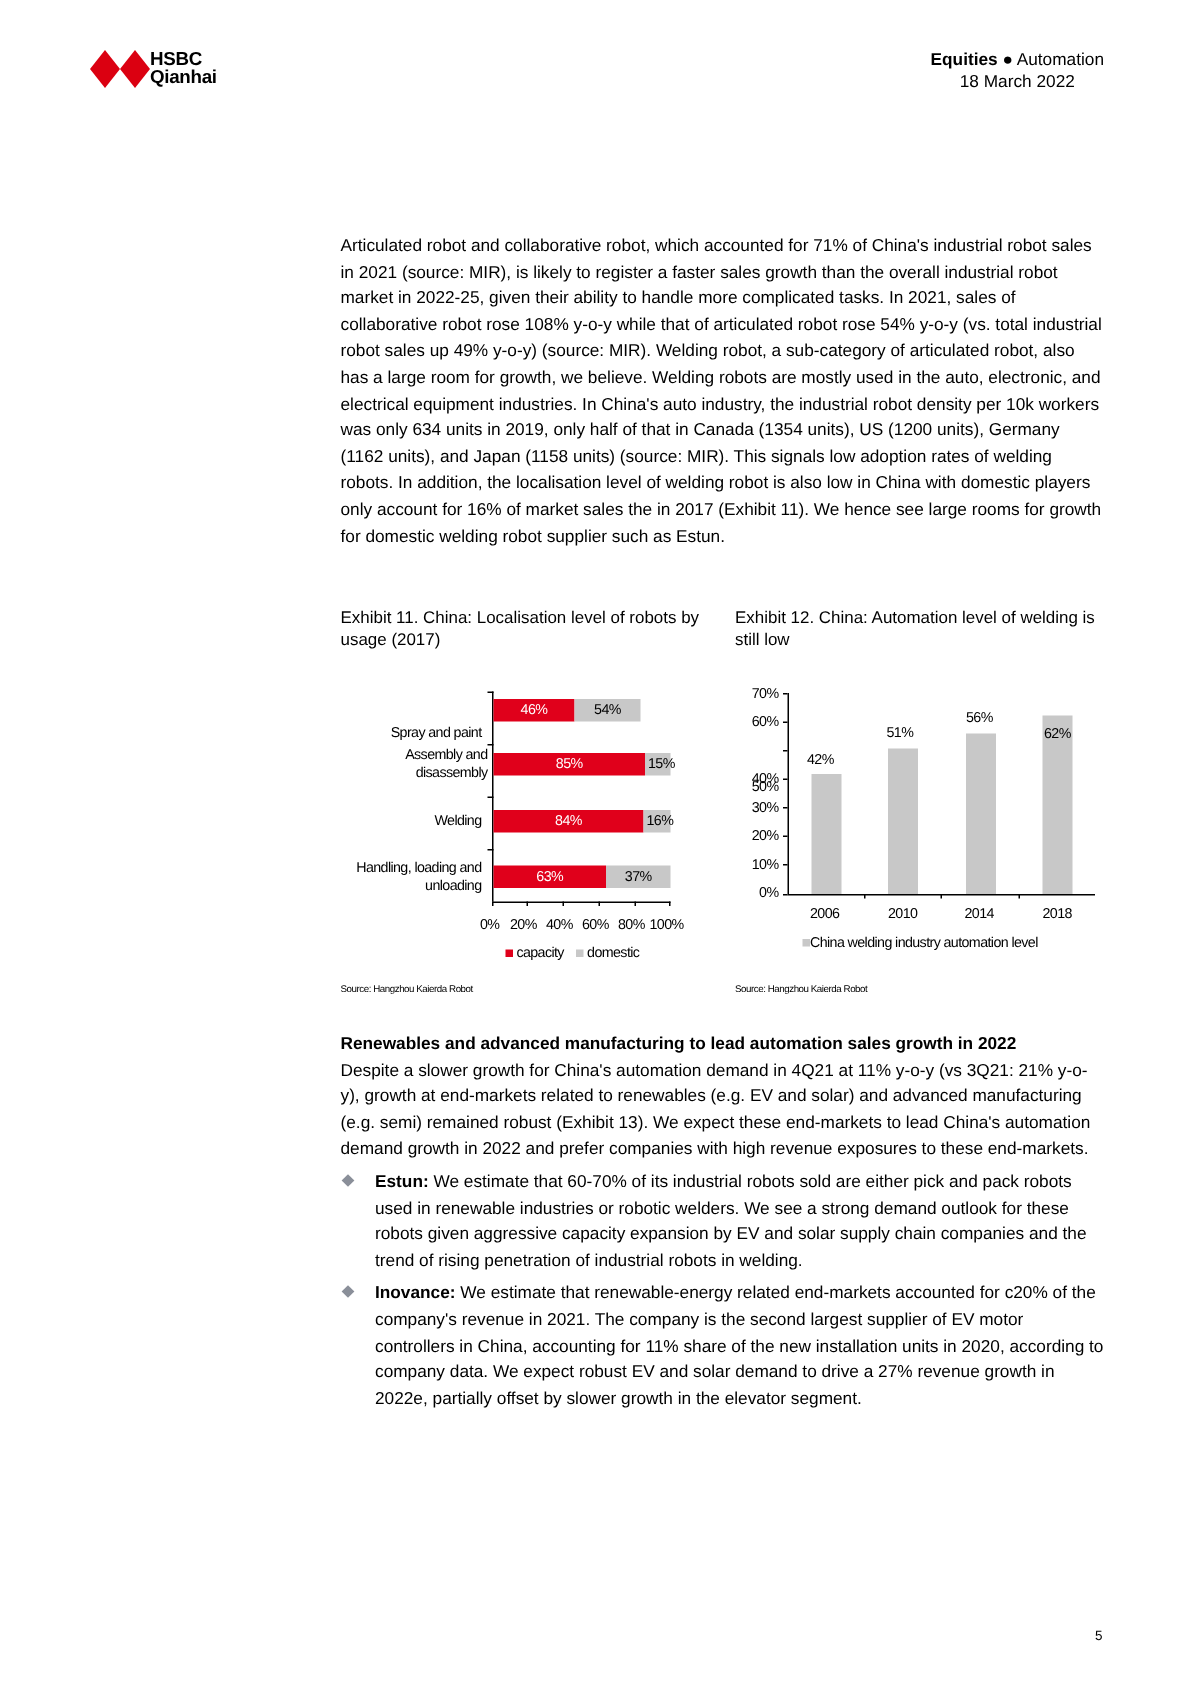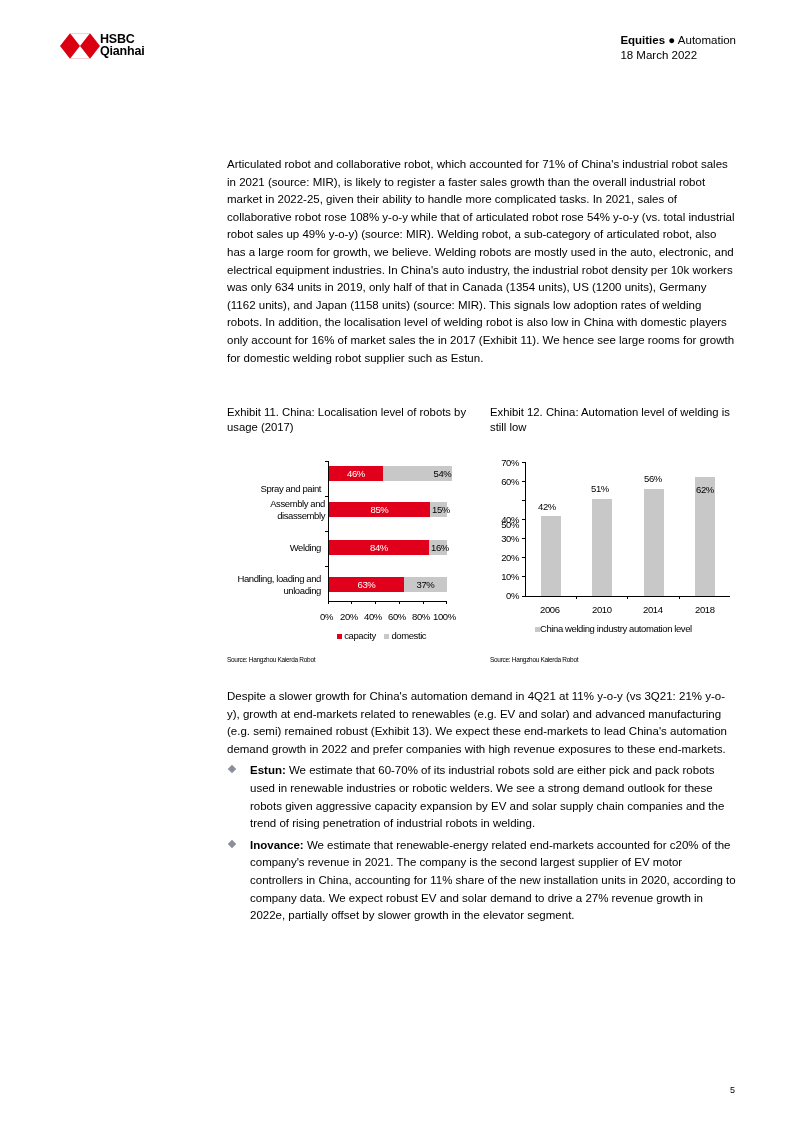--- a/index.html
+++ b/index.html
@@ -1,21 +1,21 @@
 <!DOCTYPE html>
 <html><head>
 <meta charset="utf-8">
 <style>
   html, body { margin:0; padding:0; background:#fff; }
   body { width:793px; height:1122px; position:relative; overflow:hidden;
          font-family:"Liberation Sans", sans-serif; color:#000; }
   .abs { position:absolute; }
   .logo { left:60px; top:33px; width:110px; height:28px; }
   .logo-text { left:100px; top:33px; font-weight:bold; font-size:12.5px; line-height:12px; letter-spacing:-0.2px; }
-  .hdr-right { right:57px; top:33px; text-align:left; font-size:11.5px; line-height:15px; }
+  .hdr-right { right:57px; top:33px; text-align:center; font-size:11.5px; line-height:15px; }
   .hdr-right b { font-weight:bold; }
   .content { left:227px; top:156px; width:510px; font-size:11.5px; line-height:17.6px; }
   .h { font-weight:bold; font-size:11.5px; }
   p { margin:0; }
   .ex-title { font-weight:normal; font-size:11.3px; line-height:15px; }
   .src { font-size:6.5px; letter-spacing:-0.3px; }
   .chart-text { font-size:9.5px; letter-spacing:-0.4px; }
   .bar-label { position:absolute; font-size:9.5px; letter-spacing:-0.4px; top:0; line-height:15px; text-align:center; }
   .bullet { position:relative; padding-left:23px; margin-top:4px; }
   .bullet .diam { position:absolute; left:2px; top:4px; width:6px; height:6px; background:#8a8f99; transform:rotate(45deg); }
@@ -57,21 +57,21 @@
   <div class="abs" style="left:148px;top:146px;width:1px;height:3px;background:#000;"></div>
   <div class="abs" style="left:172px;top:146px;width:1px;height:3px;background:#000;"></div>
   <div class="abs" style="left:196px;top:146px;width:1px;height:3px;background:#000;"></div>
   <div class="abs" style="left:219px;top:146px;width:1px;height:3px;background:#000;"></div>
 
   <div class="abs chart-text" style="left:0;top:28px;width:94px;text-align:right;line-height:12px;">Spray and paint</div>
   <div class="abs" style="left:102px;top:11px;width:54px;height:15px;background:#e0001b;">
       <span class="bar-label" style="width:100%;color:#fff;">46%</span>
     </div>
   <div class="abs chart-text" style="left:135px;top:13px;color:#fff;"></div>
-  <div class="abs" style="left:156px;top:11px;width:44px;height:15px;background:#c8c8c8;padding-left:25px;">
+  <div class="abs" style="left:156px;top:11px;width:44px;height:15px;background:#c8c8c8;">
       <span class="bar-label" style="width:100%;">54%</span>
     </div>
 
   <div class="abs chart-text" style="left:4px;top:43px;width:94px;text-align:right;line-height:12px;">Assembly and<br>disassembly</div>
   <div class="abs" style="left:102px;top:47px;width:101px;height:15px;background:#e0001b;">
       <span class="bar-label" style="width:100%;color:#fff;">85%</span>
     </div>
   <div class="abs" style="left:203px;top:47px;width:17px;height:15px;background:#c8c8c8;">
       <span class="bar-label" style="left:2px;">15%</span>
     </div>
@@ -149,20 +149,21 @@
   <div class="abs chart-text" style="left:153px;top:149px;">2014</div>
   <div class="abs chart-text" style="left:205px;top:149px;">2018</div>
 
   <div class="abs chart-text" style="left:45px;top:168px;">
     <span style="display:inline-block;width:5px;height:5px;background:#c8c8c8;"></span><span>China welding industry automation level</span>
   </div>
 </div>
 <div class="abs src" style="left:490px;top:656px;">Source: Hangzhou Kaierda Robot</div>
 
 <div class="abs content" style="top:688px;">
+  <div class="h">Renewables and advanced manufacturing to lead automation sales growth in 2022</div>
   <p>Despite a slower growth for China's automation demand in 4Q21 at 11% y-o-y (vs 3Q21: 21% y-o-y), growth at end-markets related to renewables (e.g. EV and solar) and advanced manufacturing (e.g. semi) remained robust (Exhibit 13). We expect these end-markets to lead China's automation demand growth in 2022 and prefer companies with high revenue exposures to these end-markets.</p>
   <div class="bullet">
     <span class="diam"></span>
     <b>Estun:</b><span> We estimate that 60-70% of its industrial robots sold are either pick and pack robots used in renewable industries or robotic welders. We see a strong demand outlook for these robots given aggressive capacity expansion by EV and solar supply chain companies and the trend of rising penetration of industrial robots in welding.</span>
   </div>
   <div class="bullet">
     <span class="diam"></span>
     <b>Inovance:</b><span> We estimate that renewable-energy related end-markets accounted for c20% of the company's revenue in 2021. The company is the second largest supplier of EV motor controllers in China, accounting for 11% share of the new installation units in 2020, according to company data. We expect robust EV and solar demand to drive a 27% revenue growth in 2022e, partially offset by slower growth in the elevator segment.</span>
   </div>
 </div>

